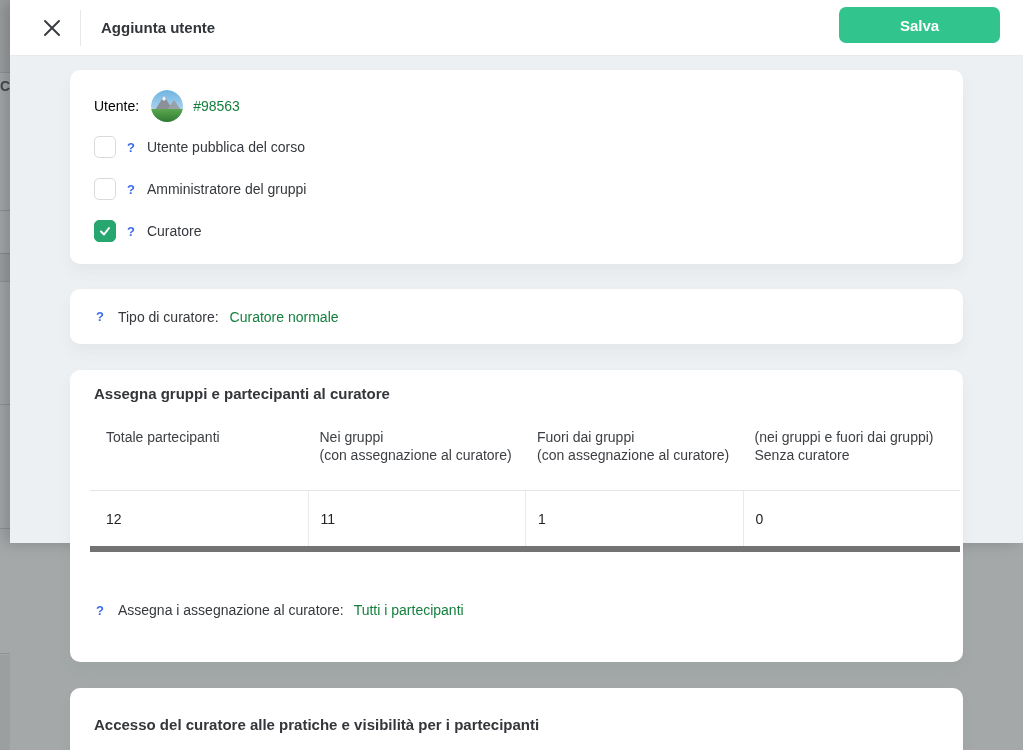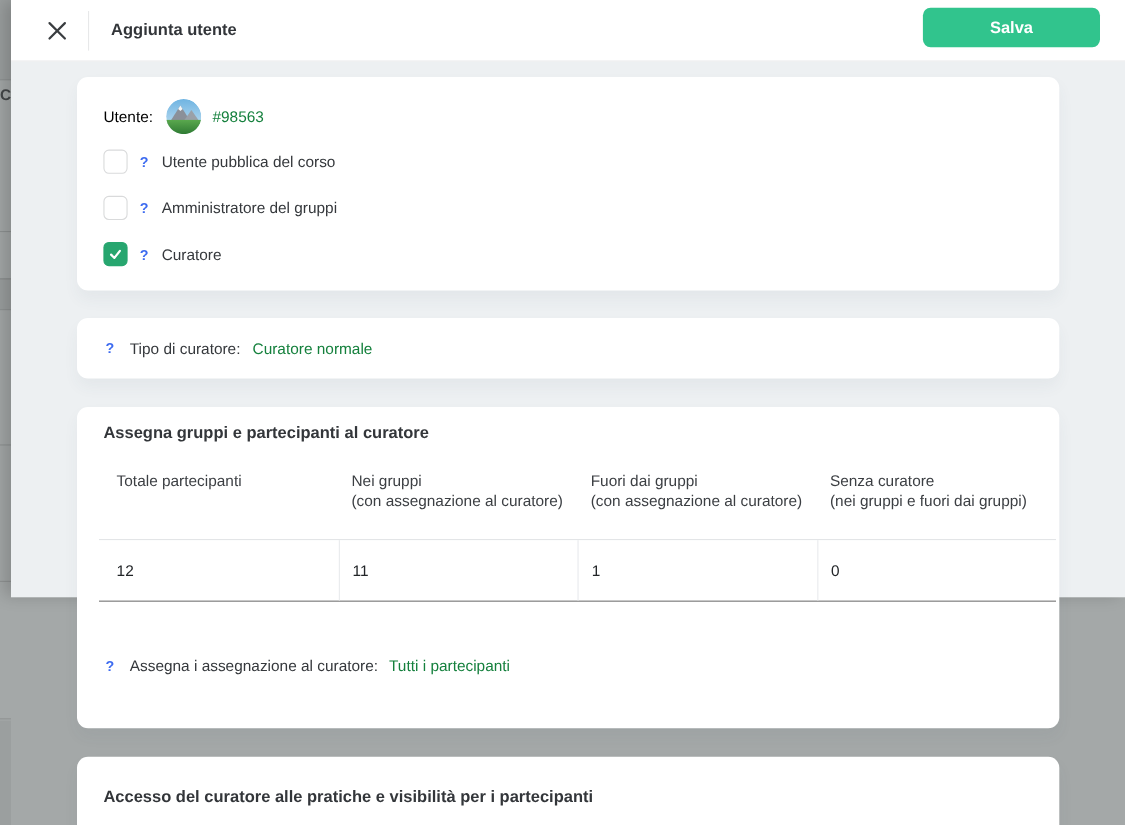--- a/index.html
+++ b/index.html
@@ -80,21 +80,21 @@
     display:grid; grid-template-columns:repeat(4,1fr);
     border-bottom:1px solid #e3e5e7;
   }
   .ptable-head .hcell {
     display:flex; flex-direction:column; 
     padding:0 8px 15px 16px; line-height:18px; color:#3c3f43; min-height:62px;
   }
   .ptable-head .hcell + .hcell { padding-left:12px; }
   .ptable-body {
     display:grid; grid-template-columns:repeat(4,1fr);
-    border-bottom:1px solid #737373;
+    border-bottom:6px solid #737373;
   }
   .ptable-body .bcell {
     height:55px; display:flex; align-items:center; padding:0 8px 0 16px; color:#222528;
   }
   .ptable-body .bcell + .bcell { border-left:1px solid #e8eaed; padding-left:12px; }
 
   .assign-row { display:flex; align-items:center; margin:50px 0 0 6px; }
   .assign-row .row-label { color:#35383c; margin-right:10px; }
 </style>
 </head>
@@ -196,22 +196,22 @@
           </div>
           <div class="hcell">
             <span>Nei gruppi</span>
             <span>(con assegnazione al curatore)</span>
           </div>
           <div class="hcell">
             <span>Fuori dai gruppi</span>
             <span>(con assegnazione al curatore)</span>
           </div>
           <div class="hcell">
+            <span>(nei gruppi e fuori dai gruppi)</span>
             <span>Senza curatore</span>
-            <span>(nei gruppi e fuori dai gruppi)</span>
           </div>
         </div>
         <div class="ptable-body">
           <div class="bcell">12</div>
           <div class="bcell">11</div>
           <div class="bcell">1</div>
           <div class="bcell">0</div>
         </div>
       </div>
 

